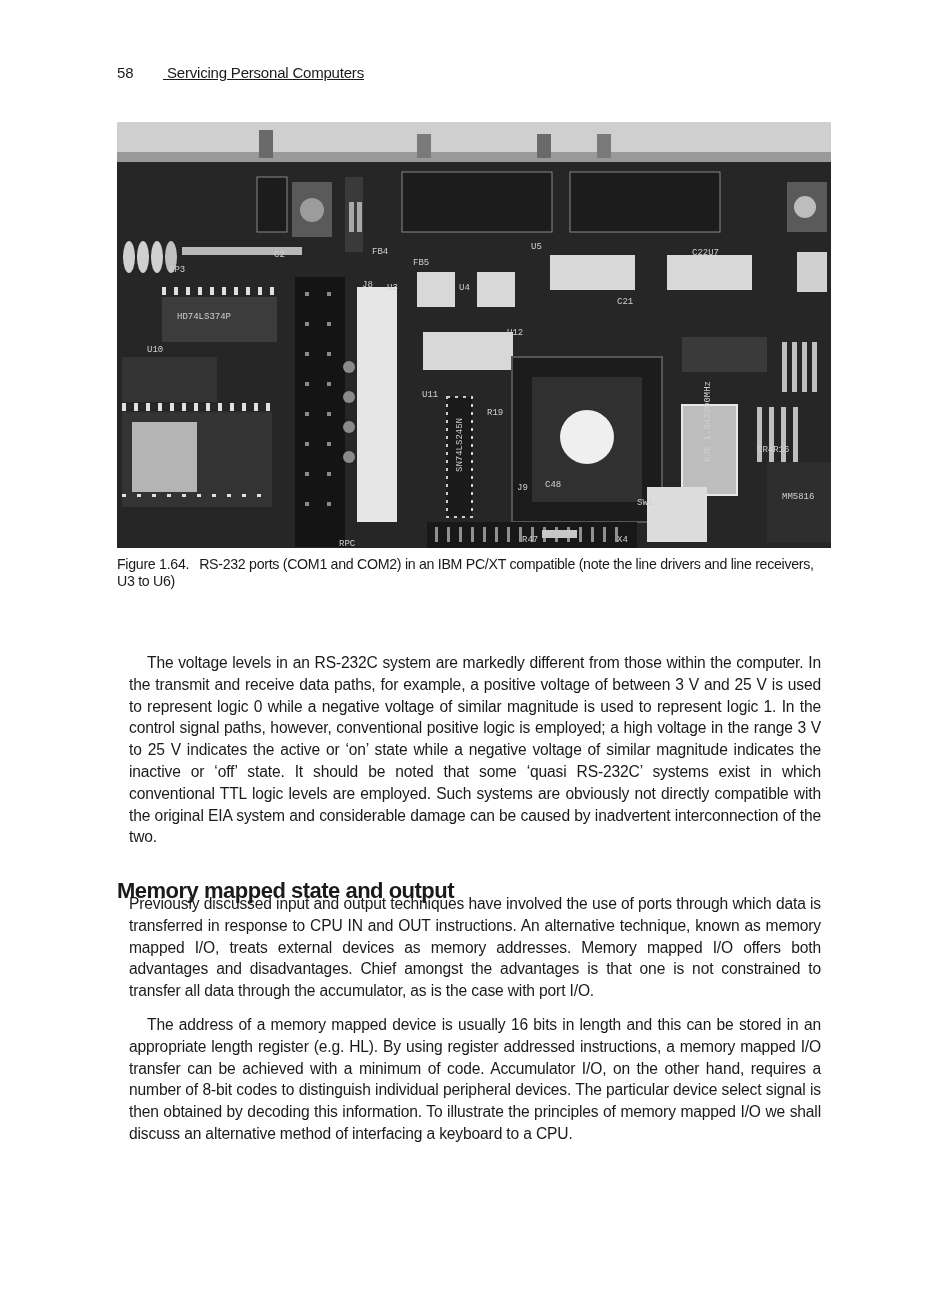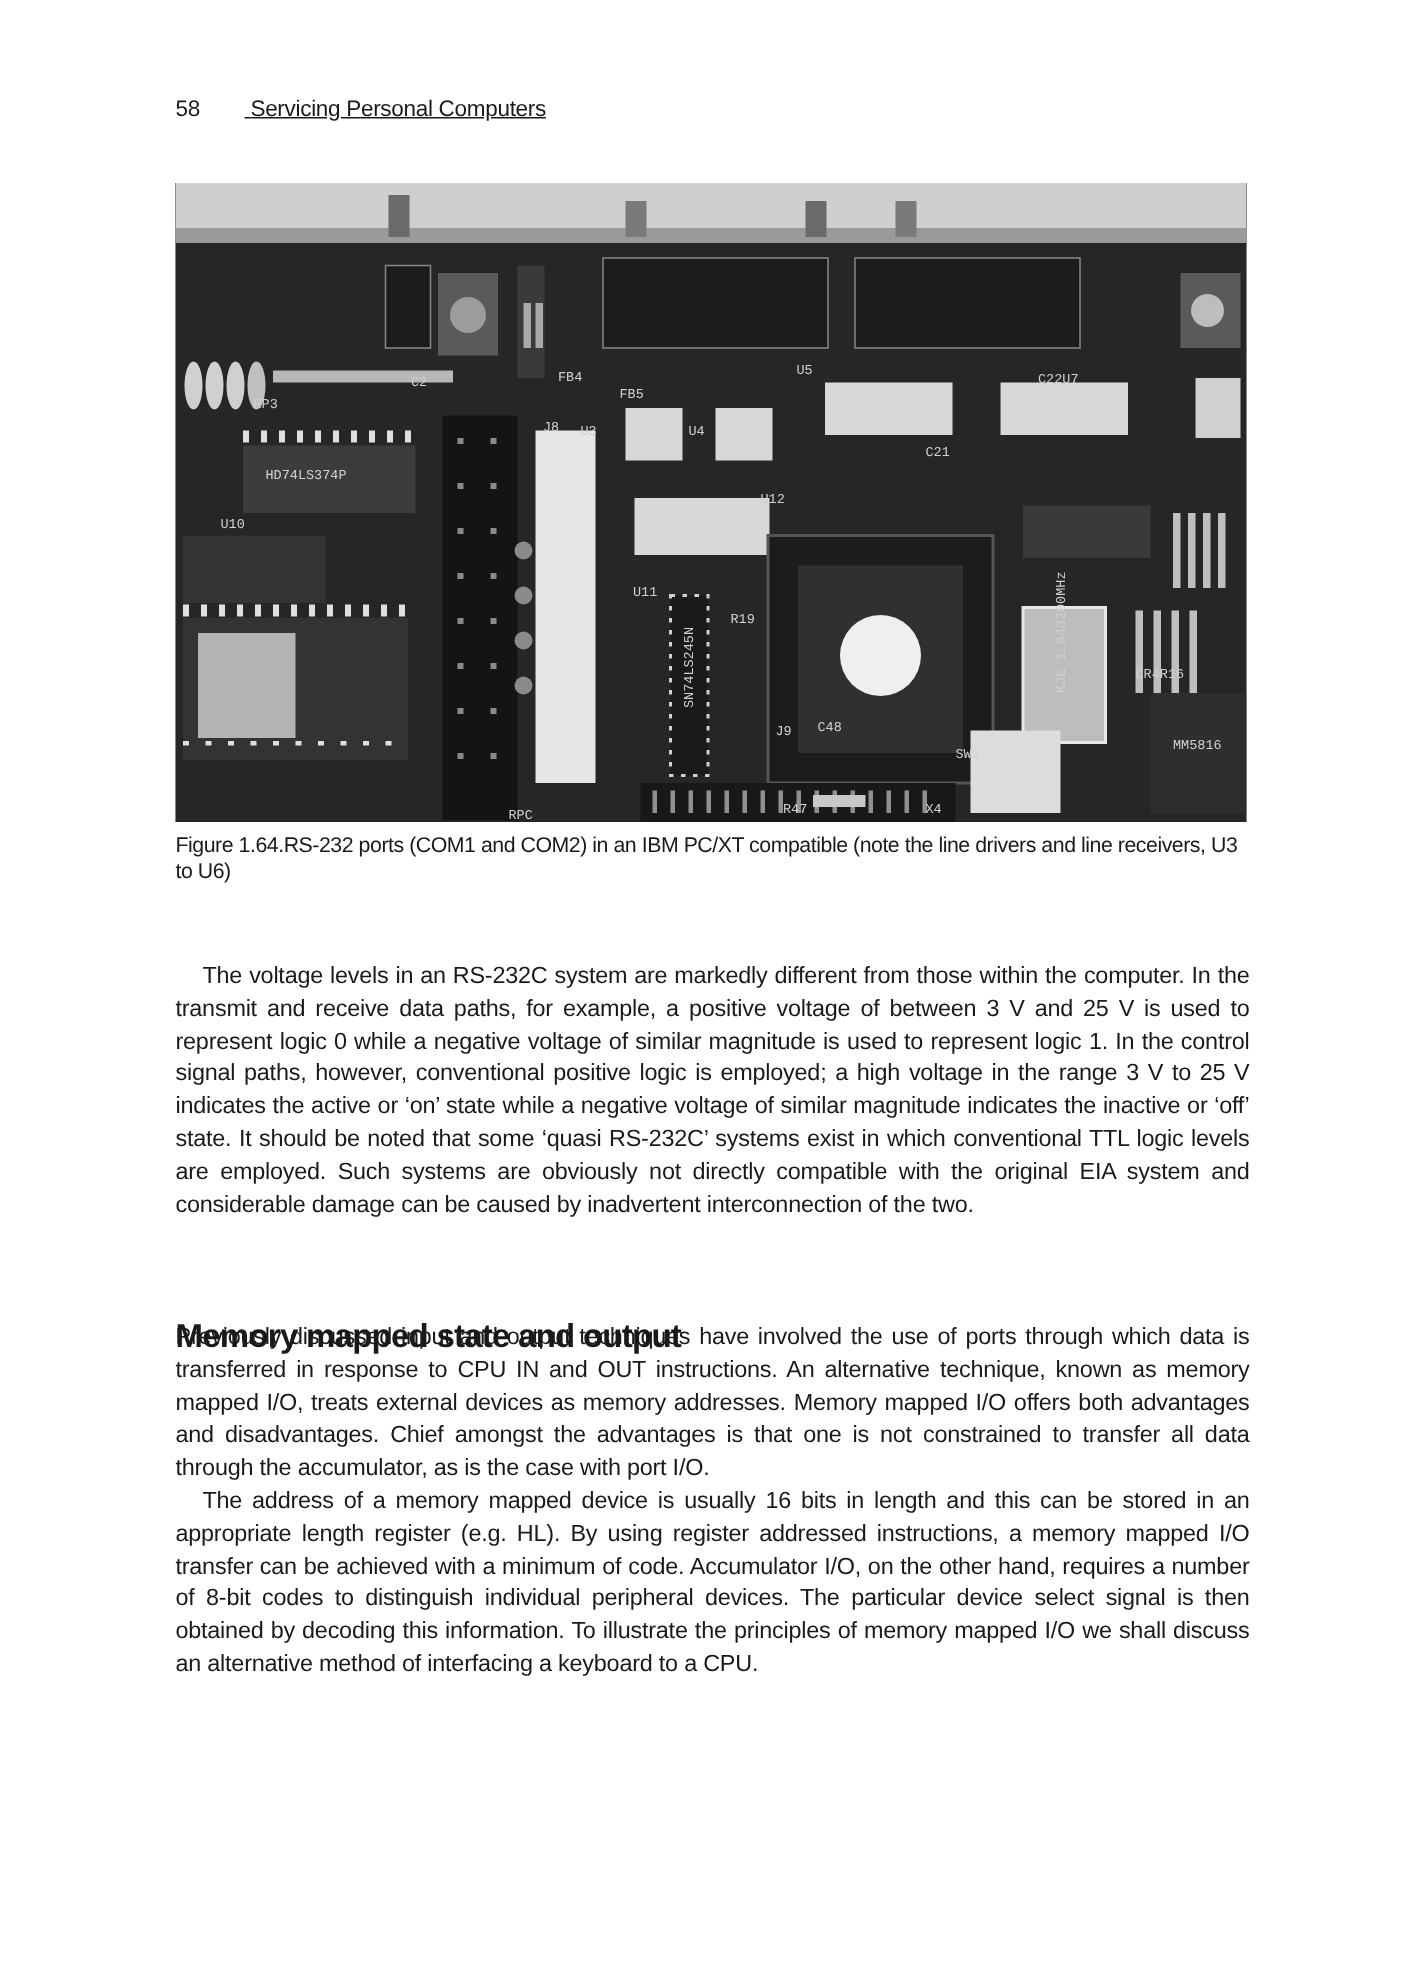--- a/index.html
+++ b/index.html
@@ -5,24 +5,24 @@
   html, body { margin: 0; padding: 0; background: #ffffff; }
   body { width: 936px; height: 1311px; position: relative; overflow: hidden; color: #1a1a1a;
          font-family: "Liberation Sans", sans-serif; }
   .running-head { position: absolute; left: 117px; top: 64px; font-size: 15px; letter-spacing: -0.2px; text-decoration: underline; }
   .running-head .pg { display: inline-block; width: 46px; }
   .photo { position: absolute; left: 117px; top: 122px; width: 714px; height: 426px;
            background: #2a2a2a; overflow: hidden; }
   .photo svg { display: block; }
   .caption { position: absolute; left: 117px; top: 556px; width: 714px; font-size: 14.2px; line-height: 17px;
              letter-spacing: -0.3px; }
-  .caption .fig { }
+  .caption .fig { margin-right: 10px; }
   .body-text { position: absolute; left: 117px; width: 716px; font-size: 15.6px; line-height: 21.8px;
                text-align: justify; letter-spacing: -0.15px; }
-  .body-text p { margin: 0; text-indent: 18px; }
+  .body-text p { margin: 12px; text-indent: 18px; }
   .body-text p.noindent { text-indent: 0; }
   #para1 { top: 640px; }
   .heading { position: absolute; left: 117px; top: 878px; font-size: 22px; font-weight: bold; letter-spacing: -0.5px; }
   #sec2 { top: 881px; }
 </style>
 </head>
 <body>
 
 <div class="running-head">
   <span class="pg">58</span>

